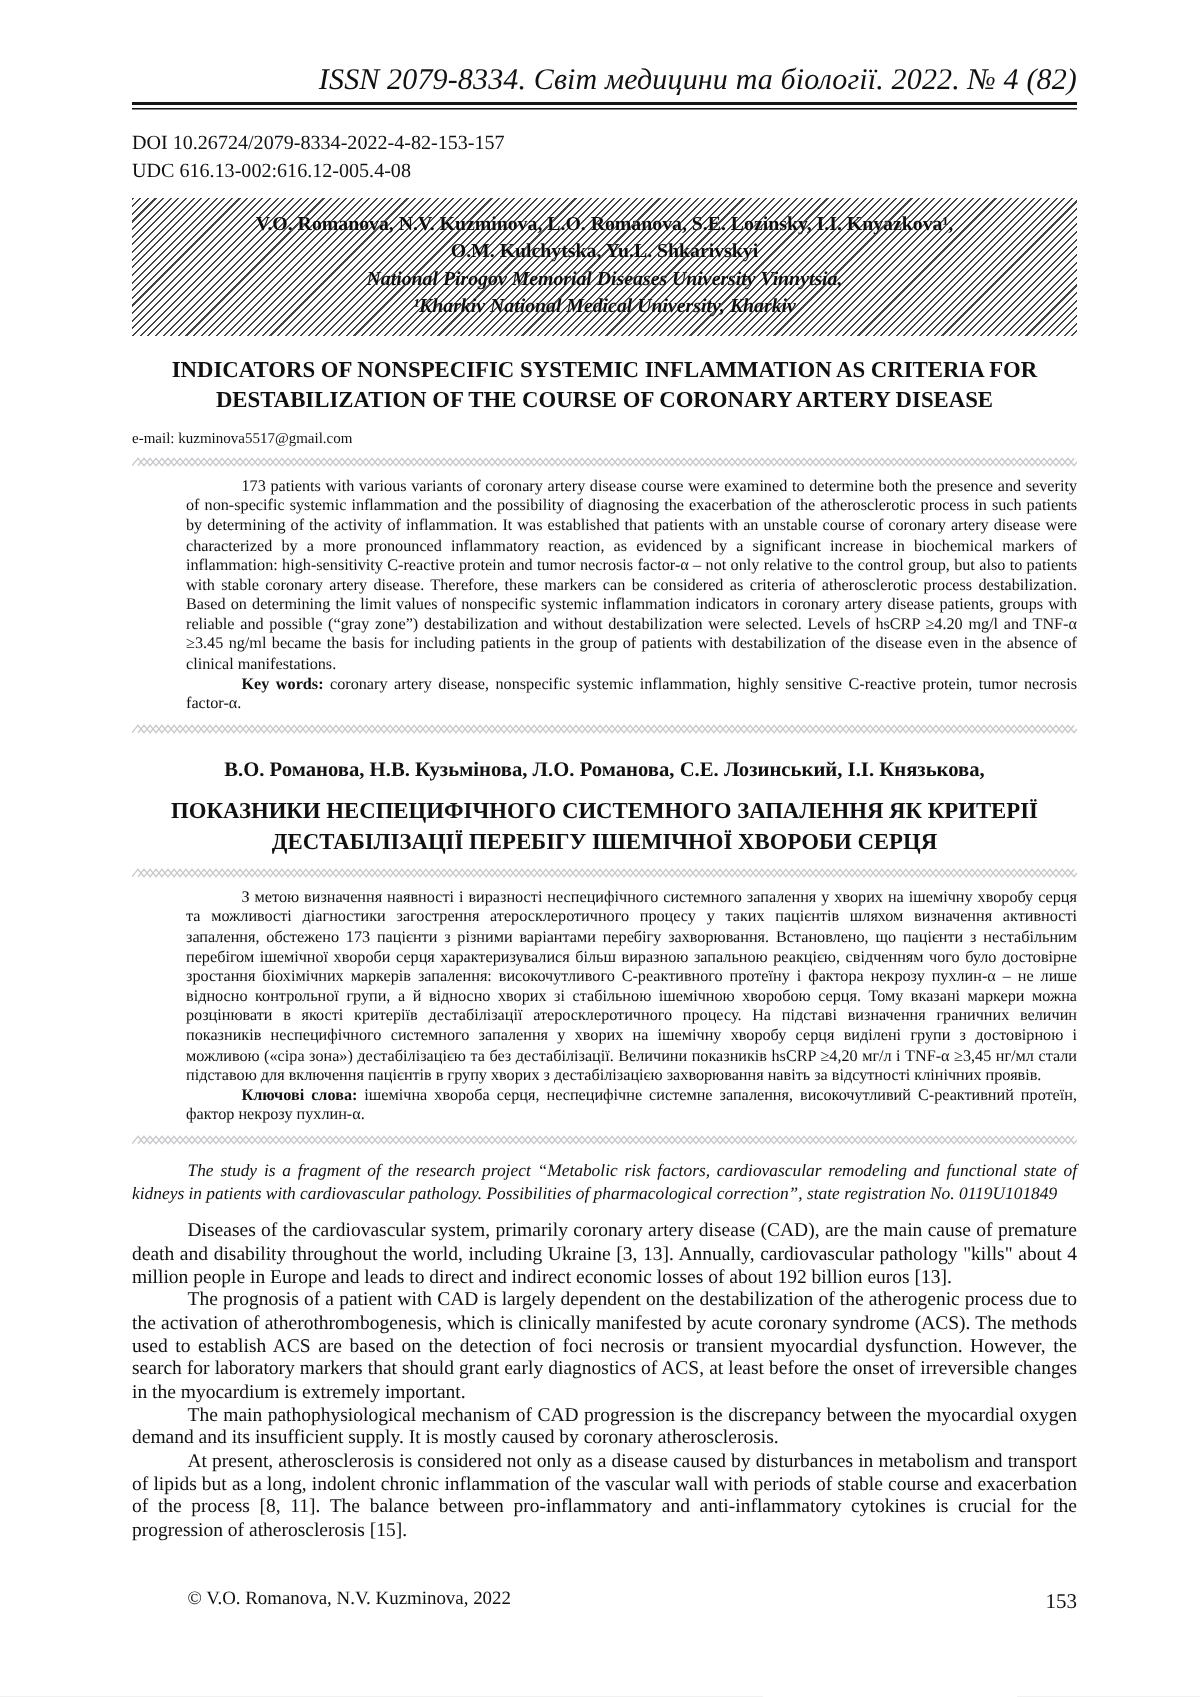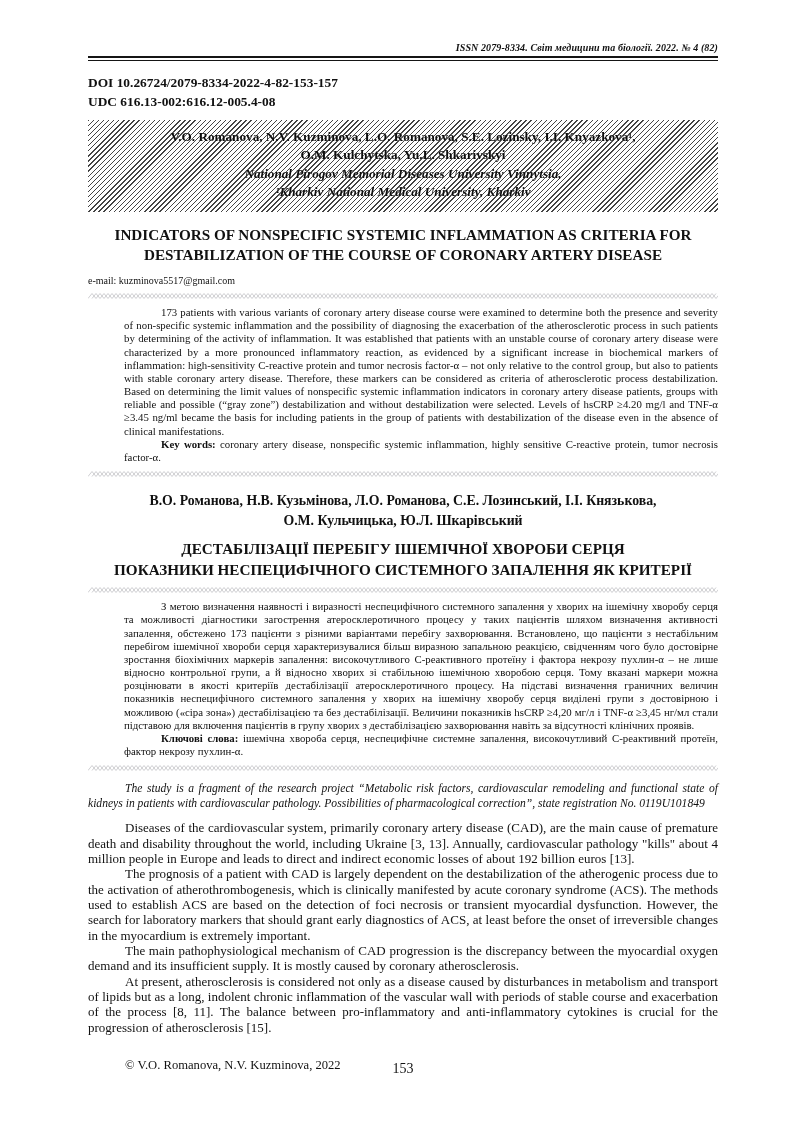--- a/index.html
+++ b/index.html
@@ -3,46 +3,46 @@
 <meta charset="utf-8">
 <style>
   html,body{margin:0;padding:0;background:#e8e8e8;}
   .page{
     width:800px;height:1131px;position:relative;background:#ffffff;
     font-family:"Liberation Serif","DejaVu Serif",serif;color:#111;
     overflow:hidden;margin:0 auto;
   }
   .content{position:absolute;left:88px;top:0;width:630px;}
   .issn-line{
-    margin-top:42px;text-align:right;font-weight:bold;font-style:italic;
-    font-size:10px;letter-spacing:.1px;
+    margin-top:42px;text-align:right;font-weight:normal;font-style:italic;
+    font-size:20px;letter-spacing:.1px;
   }
   .header-rule{margin-top:3px;border-top:2.5px solid #151515;height:2px;border-bottom:1.2px solid #151515;}
-  .meta{margin-top:13px;font-weight:bold;font-size:13.4px;line-height:1.38;}
+  .meta{margin-top:13px;font-weight:normal;font-size:13.4px;line-height:1.38;}
   .hatch{
     margin-top:9px;text-align:center;padding:8px 4px 10px 4px;
     background:repeating-linear-gradient(135deg,#3c3c3c 0px,#4a4a4a 1px,#ffffff 1px,#ffffff 3.6px);
   }
   .hatch .line{font-weight:bold;font-size:13.2px;line-height:1.4;color:#0d0d0d;text-shadow:0 0 2px rgba(255,255,255,.75);}
   .hatch .aff{font-style:italic;}
   .title-en{margin-top:13px;text-align:center;font-weight:bold;font-size:15.2px;line-height:1.32;}
   .email-line{margin-top:10px;text-align:left;font-size:10px;}
   svg.zigzag{display:block;margin:6px 0 5px 0;}
   .abstract{font-size:10.8px;line-height:1.22;text-align:justify;margin-left:36px;}
   .abstract p{margin:0;text-indent:37px;}
   .kw-label{font-weight:bold;}
   .authors-ua{margin-top:12px;text-align:center;font-weight:bold;font-size:13.8px;line-height:1.45;}
   .title-ua{margin-top:8px;text-align:center;font-weight:bold;font-size:15.2px;line-height:1.35;}
   .project-note{margin-top:8px;font-style:italic;font-size:11.6px;line-height:1.3;text-align:justify;}
   .project-note p{margin:0;text-indent:37px;}
   .body-text{margin-top:9px;font-size:13px;line-height:1.18;text-align:justify;}
   .body-text p{margin:0;text-indent:37px;}
   .footer{position:absolute;top:1058px;left:88px;width:630px;height:24px;font-size:12.6px;}
   .copyright{position:absolute;left:37px;top:0;}
-  .page-number{position:absolute;left:0;right:0;top:3px;text-align:center;font-size:14px;}
+  .page-number{position:absolute;left:0;right:0;top:3px;text-align:right;font-size:14px;}
 </style>
 </head>
 <body>
 
 <div class="page">
   <div class="content">
 
     <div class="issn-line">ISSN 2079-8334. Світ медицини та біології. 2022. № 4 (82)</div>
     <div class="header-rule"></div>
 
@@ -75,26 +75,25 @@
       <p><span class="kw-label">Key words:</span><span> coronary artery disease, nonspecific systemic inflammation, highly sensitive C-reactive protein, tumor necrosis factor-α.</span></p>
     </div>
 
     <svg class="zigzag" width="630" height="9">
         <polyline points="0,6.5 4,1.5 8,6.5 12,1.5 16,6.5 20,1.5 24,6.5 28,1.5 32,6.5 36,1.5 40,6.5 44,1.5 48,6.5 52,1.5 56,6.5 60,1.5 64,6.5 68,1.5 72,6.5 76,1.5 80,6.5 84,1.5 88,6.5 92,1.5 96,6.5 100,1.5 104,6.5 108,1.5 112,6.5 116,1.5 120,6.5 124,1.5 128,6.5 132,1.5 136,6.5 140,1.5 144,6.5 148,1.5 152,6.5 156,1.5 160,6.5 164,1.5 168,6.5 172,1.5 176,6.5 180,1.5 184,6.5 188,1.5 192,6.5 196,1.5 200,6.5 204,1.5 208,6.5 212,1.5 216,6.5 220,1.5 224,6.5 228,1.5 232,6.5 236,1.5 240,6.5 244,1.5 248,6.5 252,1.5 256,6.5 260,1.5 264,6.5 268,1.5 272,6.5 276,1.5 280,6.5 284,1.5 288,6.5 292,1.5 296,6.5 300,1.5 304,6.5 308,1.5 312,6.5 316,1.5 320,6.5 324,1.5 328,6.5 332,1.5 336,6.5 340,1.5 344,6.5 348,1.5 352,6.5 356,1.5 360,6.5 364,1.5 368,6.5 372,1.5 376,6.5 380,1.5 384,6.5 388,1.5 392,6.5 396,1.5 400,6.5 404,1.5 408,6.5 412,1.5 416,6.5 420,1.5 424,6.5 428,1.5 432,6.5 436,1.5 440,6.5 444,1.5 448,6.5 452,1.5 456,6.5 460,1.5 464,6.5 468,1.5 472,6.5 476,1.5 480,6.5 484,1.5 488,6.5 492,1.5 496,6.5 500,1.5 504,6.5 508,1.5 512,6.5 516,1.5 520,6.5 524,1.5 528,6.5 532,1.5 536,6.5 540,1.5 544,6.5 548,1.5 552,6.5 556,1.5 560,6.5 564,1.5 568,6.5 572,1.5 576,6.5 580,1.5 584,6.5 588,1.5 592,6.5 596,1.5 600,6.5 604,1.5 608,6.5 612,1.5 616,6.5 620,1.5 624,6.5 628,1.5" fill="none" stroke="#c9c9cd" stroke-width="0.9" transform="translate(0 0)"></polyline>
         <polyline points="0,6.5 4,1.5 8,6.5 12,1.5 16,6.5 20,1.5 24,6.5 28,1.5 32,6.5 36,1.5 40,6.5 44,1.5 48,6.5 52,1.5 56,6.5 60,1.5 64,6.5 68,1.5 72,6.5 76,1.5 80,6.5 84,1.5 88,6.5 92,1.5 96,6.5 100,1.5 104,6.5 108,1.5 112,6.5 116,1.5 120,6.5 124,1.5 128,6.5 132,1.5 136,6.5 140,1.5 144,6.5 148,1.5 152,6.5 156,1.5 160,6.5 164,1.5 168,6.5 172,1.5 176,6.5 180,1.5 184,6.5 188,1.5 192,6.5 196,1.5 200,6.5 204,1.5 208,6.5 212,1.5 216,6.5 220,1.5 224,6.5 228,1.5 232,6.5 236,1.5 240,6.5 244,1.5 248,6.5 252,1.5 256,6.5 260,1.5 264,6.5 268,1.5 272,6.5 276,1.5 280,6.5 284,1.5 288,6.5 292,1.5 296,6.5 300,1.5 304,6.5 308,1.5 312,6.5 316,1.5 320,6.5 324,1.5 328,6.5 332,1.5 336,6.5 340,1.5 344,6.5 348,1.5 352,6.5 356,1.5 360,6.5 364,1.5 368,6.5 372,1.5 376,6.5 380,1.5 384,6.5 388,1.5 392,6.5 396,1.5 400,6.5 404,1.5 408,6.5 412,1.5 416,6.5 420,1.5 424,6.5 428,1.5 432,6.5 436,1.5 440,6.5 444,1.5 448,6.5 452,1.5 456,6.5 460,1.5 464,6.5 468,1.5 472,6.5 476,1.5 480,6.5 484,1.5 488,6.5 492,1.5 496,6.5 500,1.5 504,6.5 508,1.5 512,6.5 516,1.5 520,6.5 524,1.5 528,6.5 532,1.5 536,6.5 540,1.5 544,6.5 548,1.5 552,6.5 556,1.5 560,6.5 564,1.5 568,6.5 572,1.5 576,6.5 580,1.5 584,6.5 588,1.5 592,6.5 596,1.5 600,6.5 604,1.5 608,6.5 612,1.5 616,6.5 620,1.5 624,6.5 628,1.5" fill="none" stroke="#c9c9cd" stroke-width="0.9" transform="translate(4 0)"></polyline>
       </svg>
 
     <div class="authors-ua">
       <div>В.О. Романова, Н.В. Кузьмінова, Л.О. Романова, С.Е. Лозинський, І.І. Князькова,</div>
-      <div>О.М. Кульчицька, Ю.Л. Шкарівський</div>
     </div>
 
     <div class="title-ua">
+      <div>ПОКАЗНИКИ НЕСПЕЦИФІЧНОГО СИСТЕМНОГО ЗАПАЛЕННЯ ЯК КРИТЕРІЇ</div>
       <div>ДЕСТАБІЛІЗАЦІЇ ПЕРЕБІГУ ІШЕМІЧНОЇ ХВОРОБИ СЕРЦЯ</div>
-      <div>ПОКАЗНИКИ НЕСПЕЦИФІЧНОГО СИСТЕМНОГО ЗАПАЛЕННЯ ЯК КРИТЕРІЇ</div>
     </div>
 
     <svg class="zigzag" width="630" height="9">
         <polyline points="0,6.5 4,1.5 8,6.5 12,1.5 16,6.5 20,1.5 24,6.5 28,1.5 32,6.5 36,1.5 40,6.5 44,1.5 48,6.5 52,1.5 56,6.5 60,1.5 64,6.5 68,1.5 72,6.5 76,1.5 80,6.5 84,1.5 88,6.5 92,1.5 96,6.5 100,1.5 104,6.5 108,1.5 112,6.5 116,1.5 120,6.5 124,1.5 128,6.5 132,1.5 136,6.5 140,1.5 144,6.5 148,1.5 152,6.5 156,1.5 160,6.5 164,1.5 168,6.5 172,1.5 176,6.5 180,1.5 184,6.5 188,1.5 192,6.5 196,1.5 200,6.5 204,1.5 208,6.5 212,1.5 216,6.5 220,1.5 224,6.5 228,1.5 232,6.5 236,1.5 240,6.5 244,1.5 248,6.5 252,1.5 256,6.5 260,1.5 264,6.5 268,1.5 272,6.5 276,1.5 280,6.5 284,1.5 288,6.5 292,1.5 296,6.5 300,1.5 304,6.5 308,1.5 312,6.5 316,1.5 320,6.5 324,1.5 328,6.5 332,1.5 336,6.5 340,1.5 344,6.5 348,1.5 352,6.5 356,1.5 360,6.5 364,1.5 368,6.5 372,1.5 376,6.5 380,1.5 384,6.5 388,1.5 392,6.5 396,1.5 400,6.5 404,1.5 408,6.5 412,1.5 416,6.5 420,1.5 424,6.5 428,1.5 432,6.5 436,1.5 440,6.5 444,1.5 448,6.5 452,1.5 456,6.5 460,1.5 464,6.5 468,1.5 472,6.5 476,1.5 480,6.5 484,1.5 488,6.5 492,1.5 496,6.5 500,1.5 504,6.5 508,1.5 512,6.5 516,1.5 520,6.5 524,1.5 528,6.5 532,1.5 536,6.5 540,1.5 544,6.5 548,1.5 552,6.5 556,1.5 560,6.5 564,1.5 568,6.5 572,1.5 576,6.5 580,1.5 584,6.5 588,1.5 592,6.5 596,1.5 600,6.5 604,1.5 608,6.5 612,1.5 616,6.5 620,1.5 624,6.5 628,1.5" fill="none" stroke="#c9c9cd" stroke-width="0.9" transform="translate(0 0)"></polyline>
         <polyline points="0,6.5 4,1.5 8,6.5 12,1.5 16,6.5 20,1.5 24,6.5 28,1.5 32,6.5 36,1.5 40,6.5 44,1.5 48,6.5 52,1.5 56,6.5 60,1.5 64,6.5 68,1.5 72,6.5 76,1.5 80,6.5 84,1.5 88,6.5 92,1.5 96,6.5 100,1.5 104,6.5 108,1.5 112,6.5 116,1.5 120,6.5 124,1.5 128,6.5 132,1.5 136,6.5 140,1.5 144,6.5 148,1.5 152,6.5 156,1.5 160,6.5 164,1.5 168,6.5 172,1.5 176,6.5 180,1.5 184,6.5 188,1.5 192,6.5 196,1.5 200,6.5 204,1.5 208,6.5 212,1.5 216,6.5 220,1.5 224,6.5 228,1.5 232,6.5 236,1.5 240,6.5 244,1.5 248,6.5 252,1.5 256,6.5 260,1.5 264,6.5 268,1.5 272,6.5 276,1.5 280,6.5 284,1.5 288,6.5 292,1.5 296,6.5 300,1.5 304,6.5 308,1.5 312,6.5 316,1.5 320,6.5 324,1.5 328,6.5 332,1.5 336,6.5 340,1.5 344,6.5 348,1.5 352,6.5 356,1.5 360,6.5 364,1.5 368,6.5 372,1.5 376,6.5 380,1.5 384,6.5 388,1.5 392,6.5 396,1.5 400,6.5 404,1.5 408,6.5 412,1.5 416,6.5 420,1.5 424,6.5 428,1.5 432,6.5 436,1.5 440,6.5 444,1.5 448,6.5 452,1.5 456,6.5 460,1.5 464,6.5 468,1.5 472,6.5 476,1.5 480,6.5 484,1.5 488,6.5 492,1.5 496,6.5 500,1.5 504,6.5 508,1.5 512,6.5 516,1.5 520,6.5 524,1.5 528,6.5 532,1.5 536,6.5 540,1.5 544,6.5 548,1.5 552,6.5 556,1.5 560,6.5 564,1.5 568,6.5 572,1.5 576,6.5 580,1.5 584,6.5 588,1.5 592,6.5 596,1.5 600,6.5 604,1.5 608,6.5 612,1.5 616,6.5 620,1.5 624,6.5 628,1.5" fill="none" stroke="#c9c9cd" stroke-width="0.9" transform="translate(4 0)"></polyline>
       </svg>
 
     <div class="abstract">
       <p>З метою визначення наявності і виразності неспецифічного системного запалення у хворих на ішемічну хворобу серця та можливості діагностики загострення атеросклеротичного процесу у таких пацієнтів шляхом визначення активності запалення, обстежено 173 пацієнти з різними варіантами перебігу захворювання. Встановлено, що пацієнти з нестабільним перебігом ішемічної хвороби серця характеризувалися більш виразною запальною реакцією, свідченням чого було достовірне зростання біохімічних маркерів запалення: високочутливого С-реактивного протеїну і фактора некрозу пухлин-α – не лише відносно контрольної групи, а й відносно хворих зі стабільною ішемічною хворобою серця. Тому вказані маркери можна розцінювати в якості критеріїв дестабілізації атеросклеротичного процесу. На підставі визначення граничних величин показників неспецифічного системного запалення у хворих на ішемічну хворобу серця виділені групи з достовірною і можливою («сіра зона») дестабілізацією та без дестабілізації. Величини показників hsCRP ≥4,20 мг/л і TNF-α ≥3,45 нг/мл стали підставою для включення пацієнтів в групу хворих з дестабілізацією захворювання навіть за відсутності клінічних проявів.</p>
       <p><span class="kw-label">Ключові слова:</span><span> ішемічна хвороба серця, неспецифічне системне запалення, високочутливий С-реактивний протеїн, фактор некрозу пухлин-α.</span></p>

